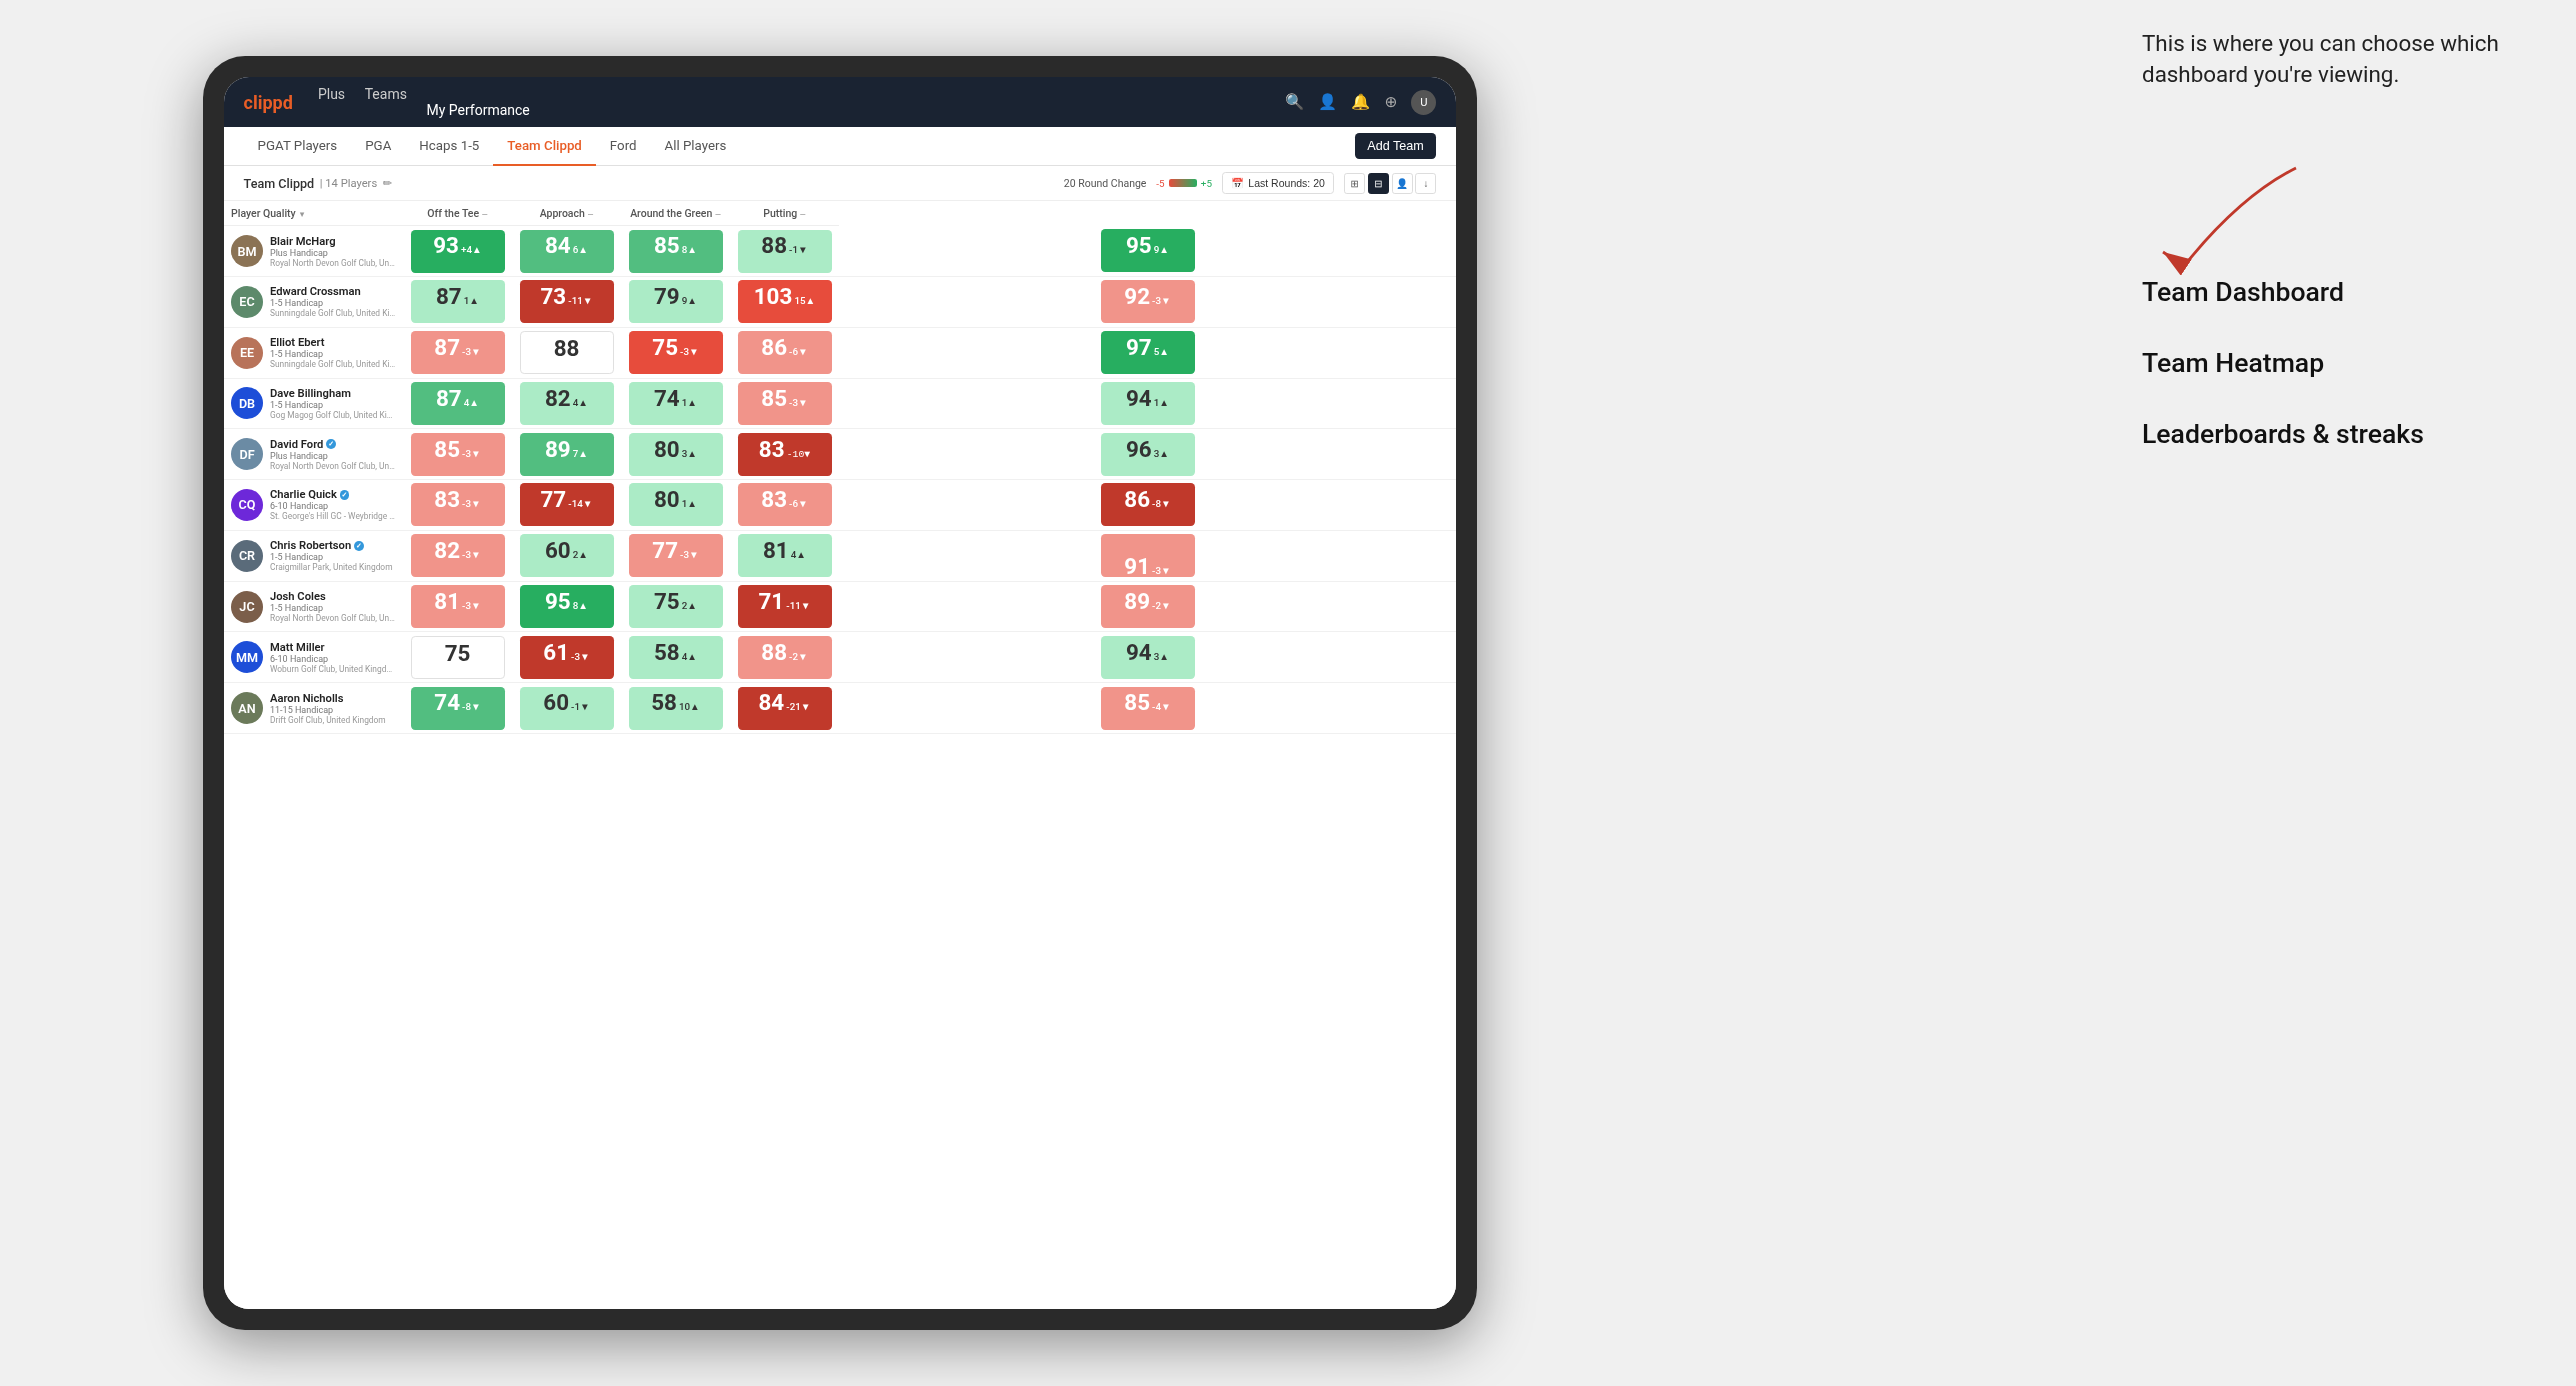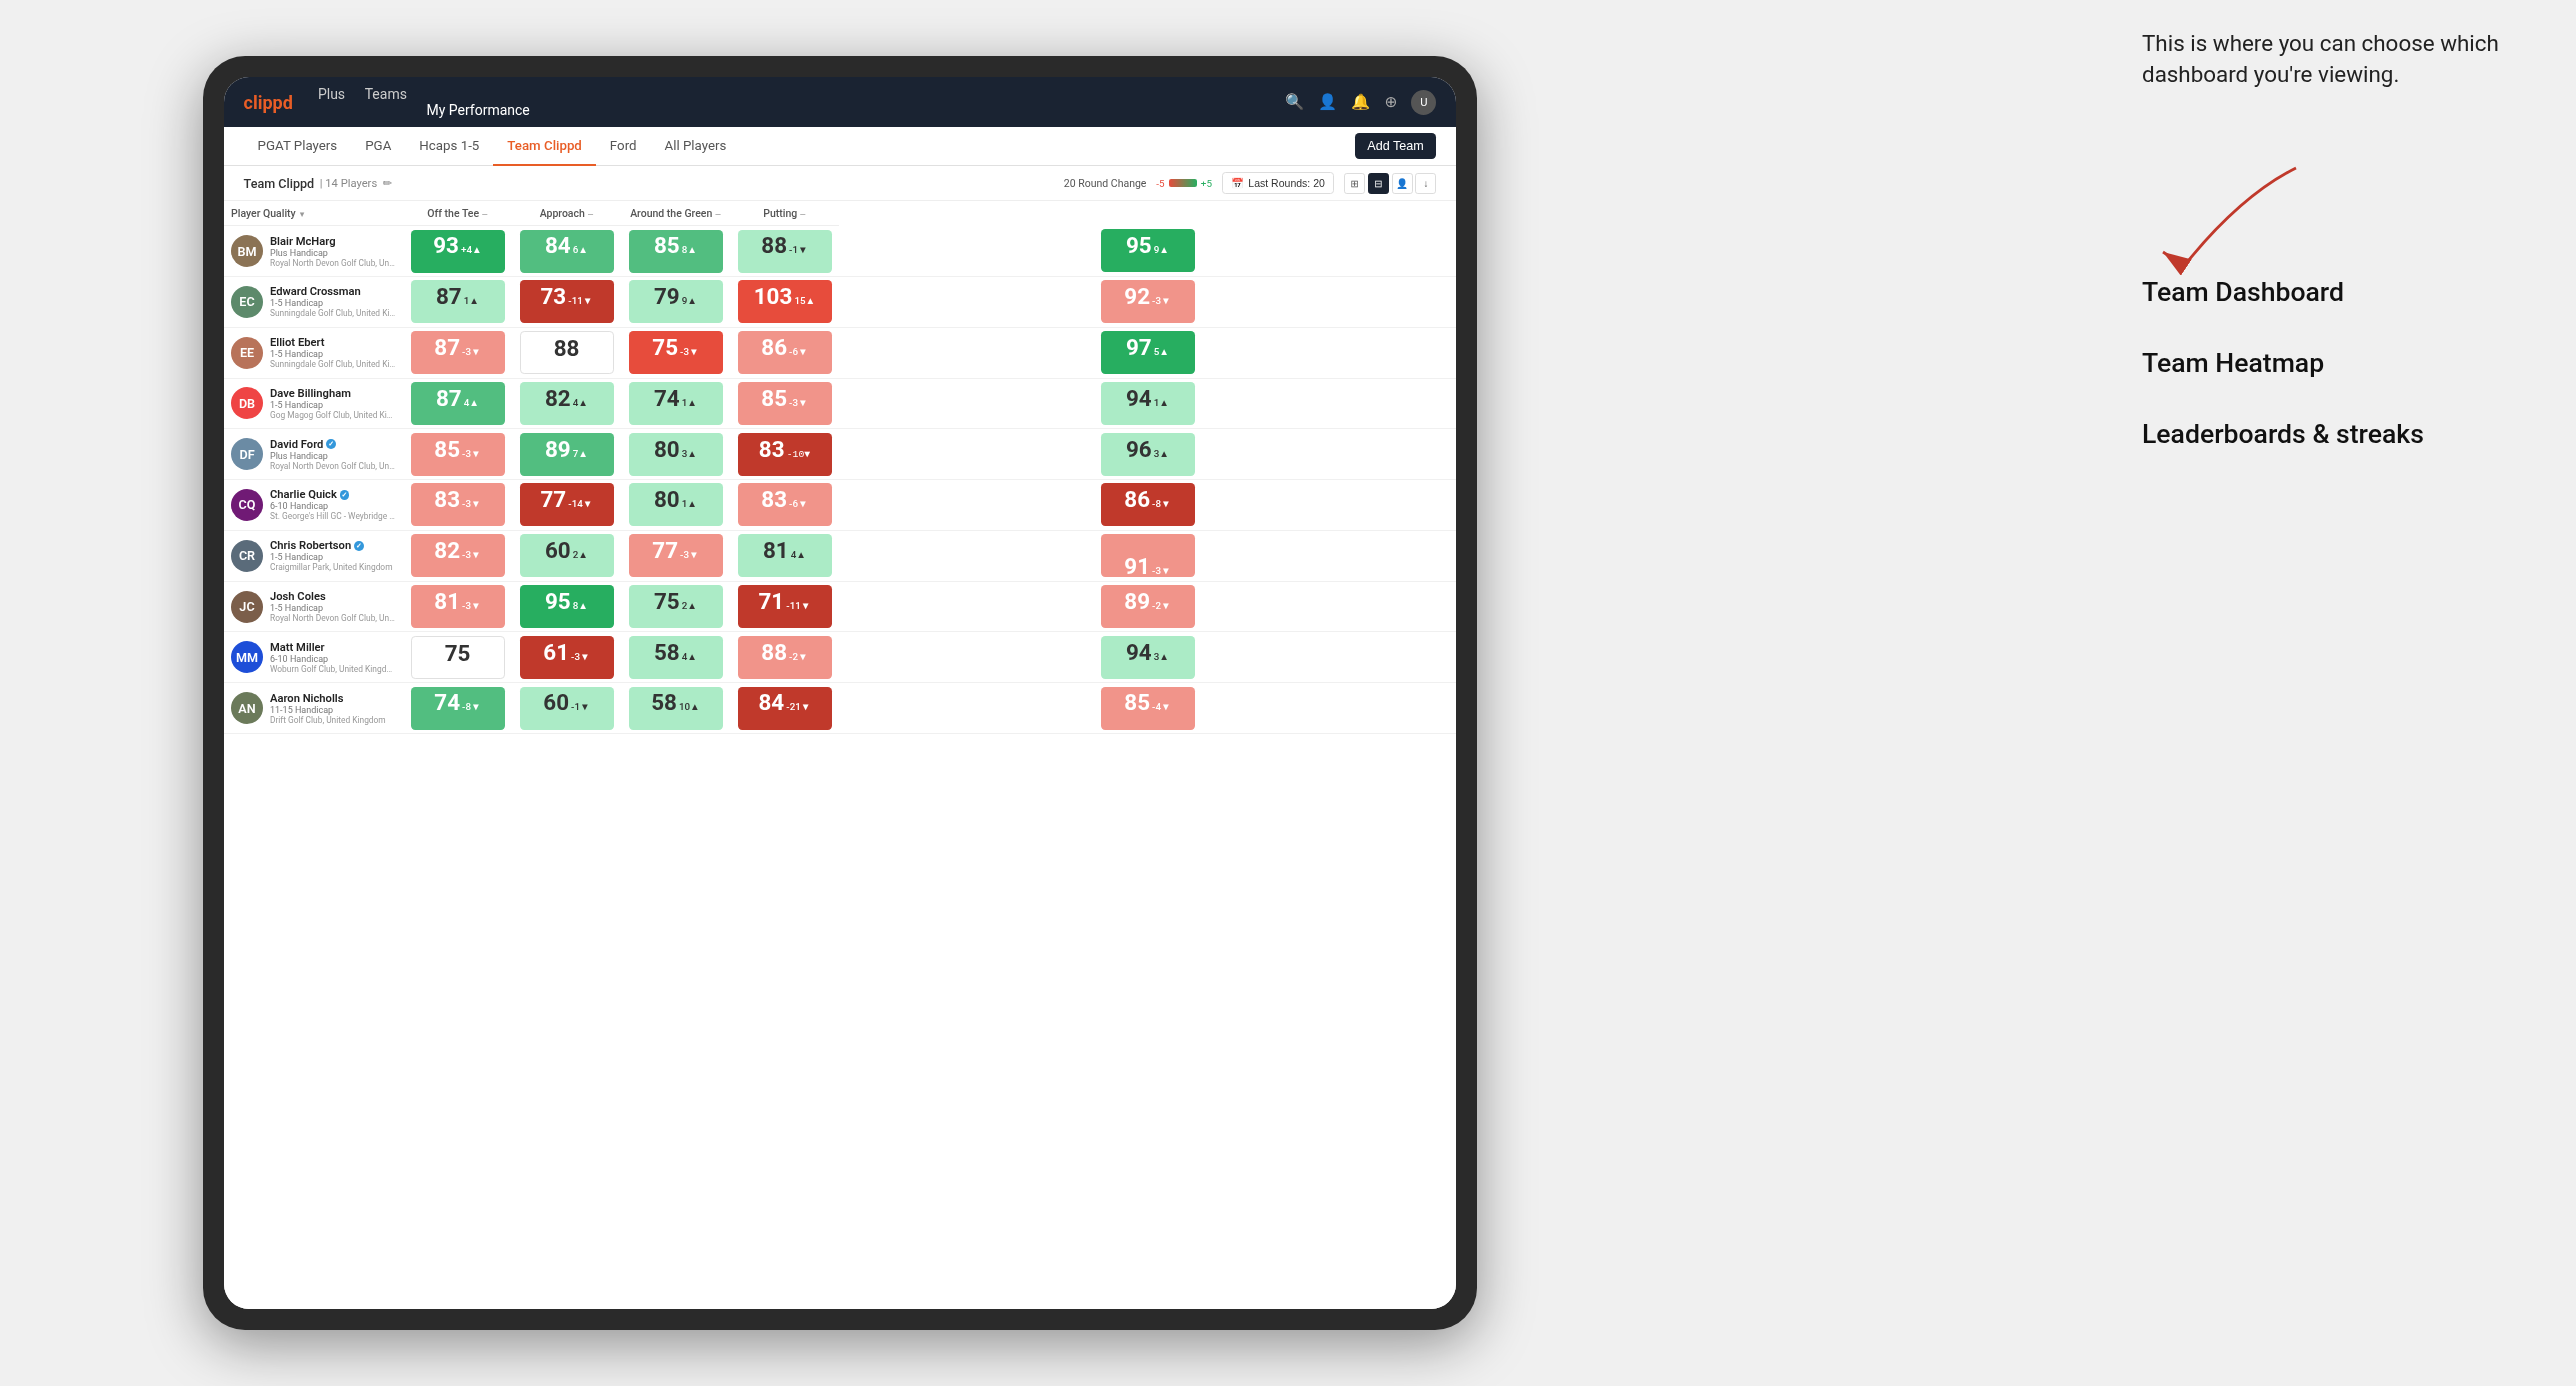--- a/index.html
+++ b/index.html
@@ -550,21 +550,21 @@
                   <span class="score-sub" style="color: rgb(255, 255, 255);">-6▼</span>
                 </div></td>
               <td class="score-cell"><div class="score-box" style="background: rgb(39, 174, 96);">
                   <span class="score-main" style="color: rgb(255, 255, 255);">97</span>
                   <span class="score-sub" style="color: rgb(255, 255, 255);">5▲</span>
                 </div></td>
             </tr>
             <tr class="player-row">
               <td>
                 <div class="player-info">
-                  <div class="player-avatar" style="background: #ef4444;">DB</div>
+                  <div class="player-avatar" style="background: #1d4ed8;">DB</div>
                   <div class="player-details">
                     <div class="player-name">Dave Billingham</div>
                     <div class="player-handicap">1-5 Handicap</div>
                     <div class="player-club">Gog Magog Golf Club, United Kingdom</div>
                   </div>
                 </div>
               </td>
               <td class="score-cell"><div class="score-box" style="background: rgb(82, 190, 128);">
                   <span class="score-main" style="color: rgb(255, 255, 255);">87</span>
                   <span class="score-sub" style="color: rgb(255, 255, 255);">4▲</span>
@@ -614,21 +614,21 @@
                   <span class="score-sub" style="color: rgb(255, 255, 255); font-family: Liberation Mono, monospace;">-10▼</span>
                 </div></td>
               <td class="score-cell"><div class="score-box" style="background: rgb(171, 235, 198);">
                   <span class="score-main" style="color: rgb(51, 51, 51);">96</span>
                   <span class="score-sub" style="color: rgb(51, 51, 51);">3▲</span>
                 </div></td>
             </tr>
             <tr class="player-row">
               <td>
                 <div class="player-info">
-                  <div class="player-avatar" style="background: #701a75;">CQ</div>
+                  <div class="player-avatar" style="background: #6d28d9;">CQ</div>
                   <div class="player-details">
                     <div class="player-name">Charlie Quick<span class="verify-icon">✓</span></div>
                     <div class="player-handicap">6-10 Handicap</div>
                     <div class="player-club">St. George's Hill GC - Weybridge - Surrey, Uni...</div>
                   </div>
                 </div>
               </td>
               <td class="score-cell"><div class="score-box" style="background: rgb(241, 148, 138);">
                   <span class="score-main" style="color: rgb(255, 255, 255);">83</span>
                   <span class="score-sub" style="color: rgb(255, 255, 255);">-3▼</span>

